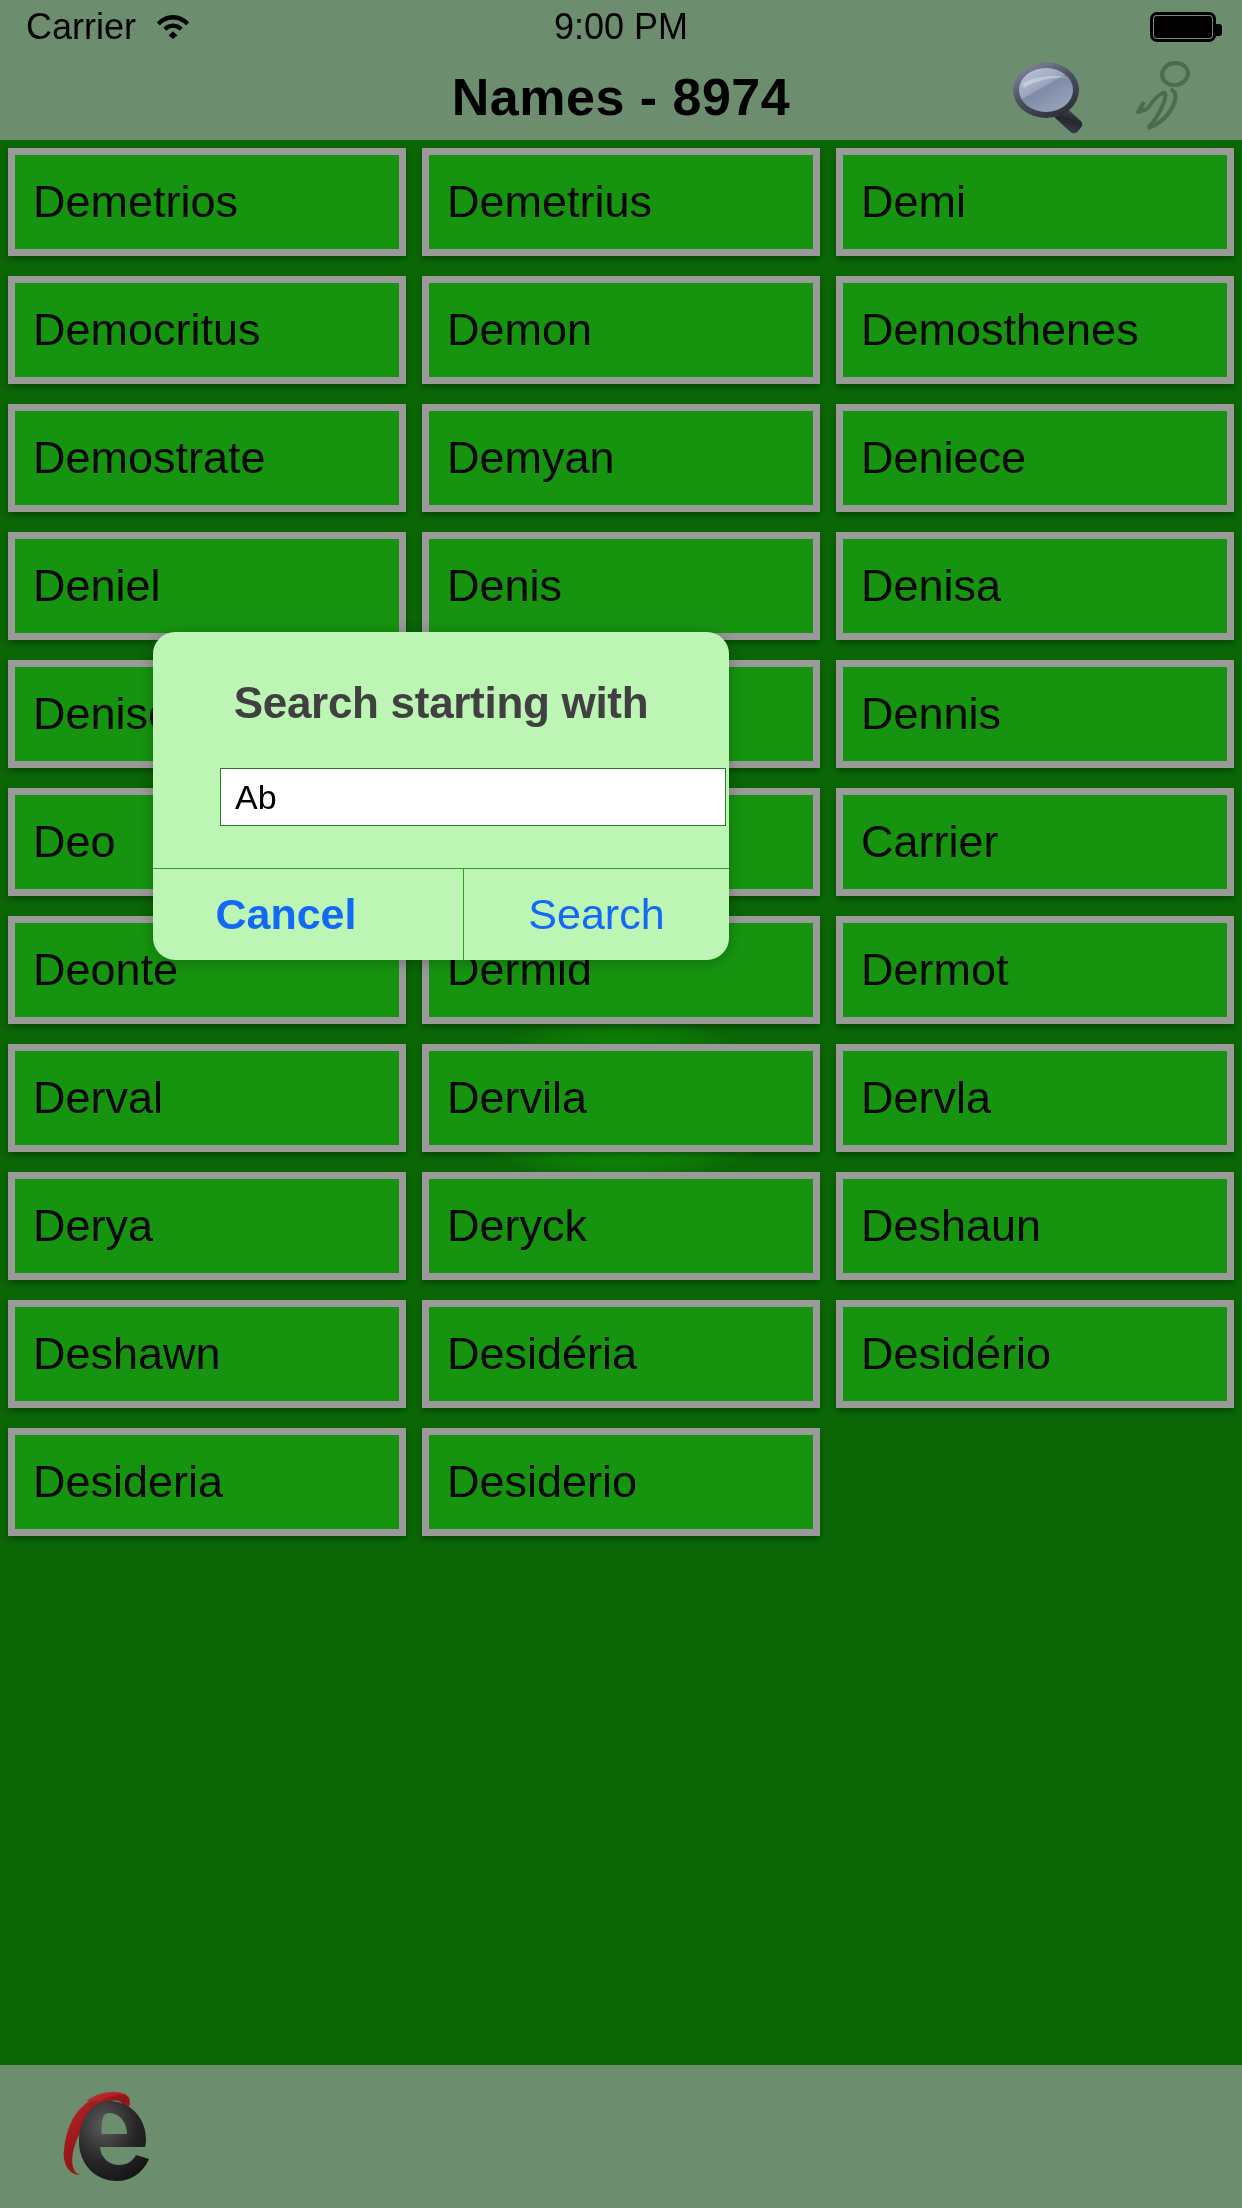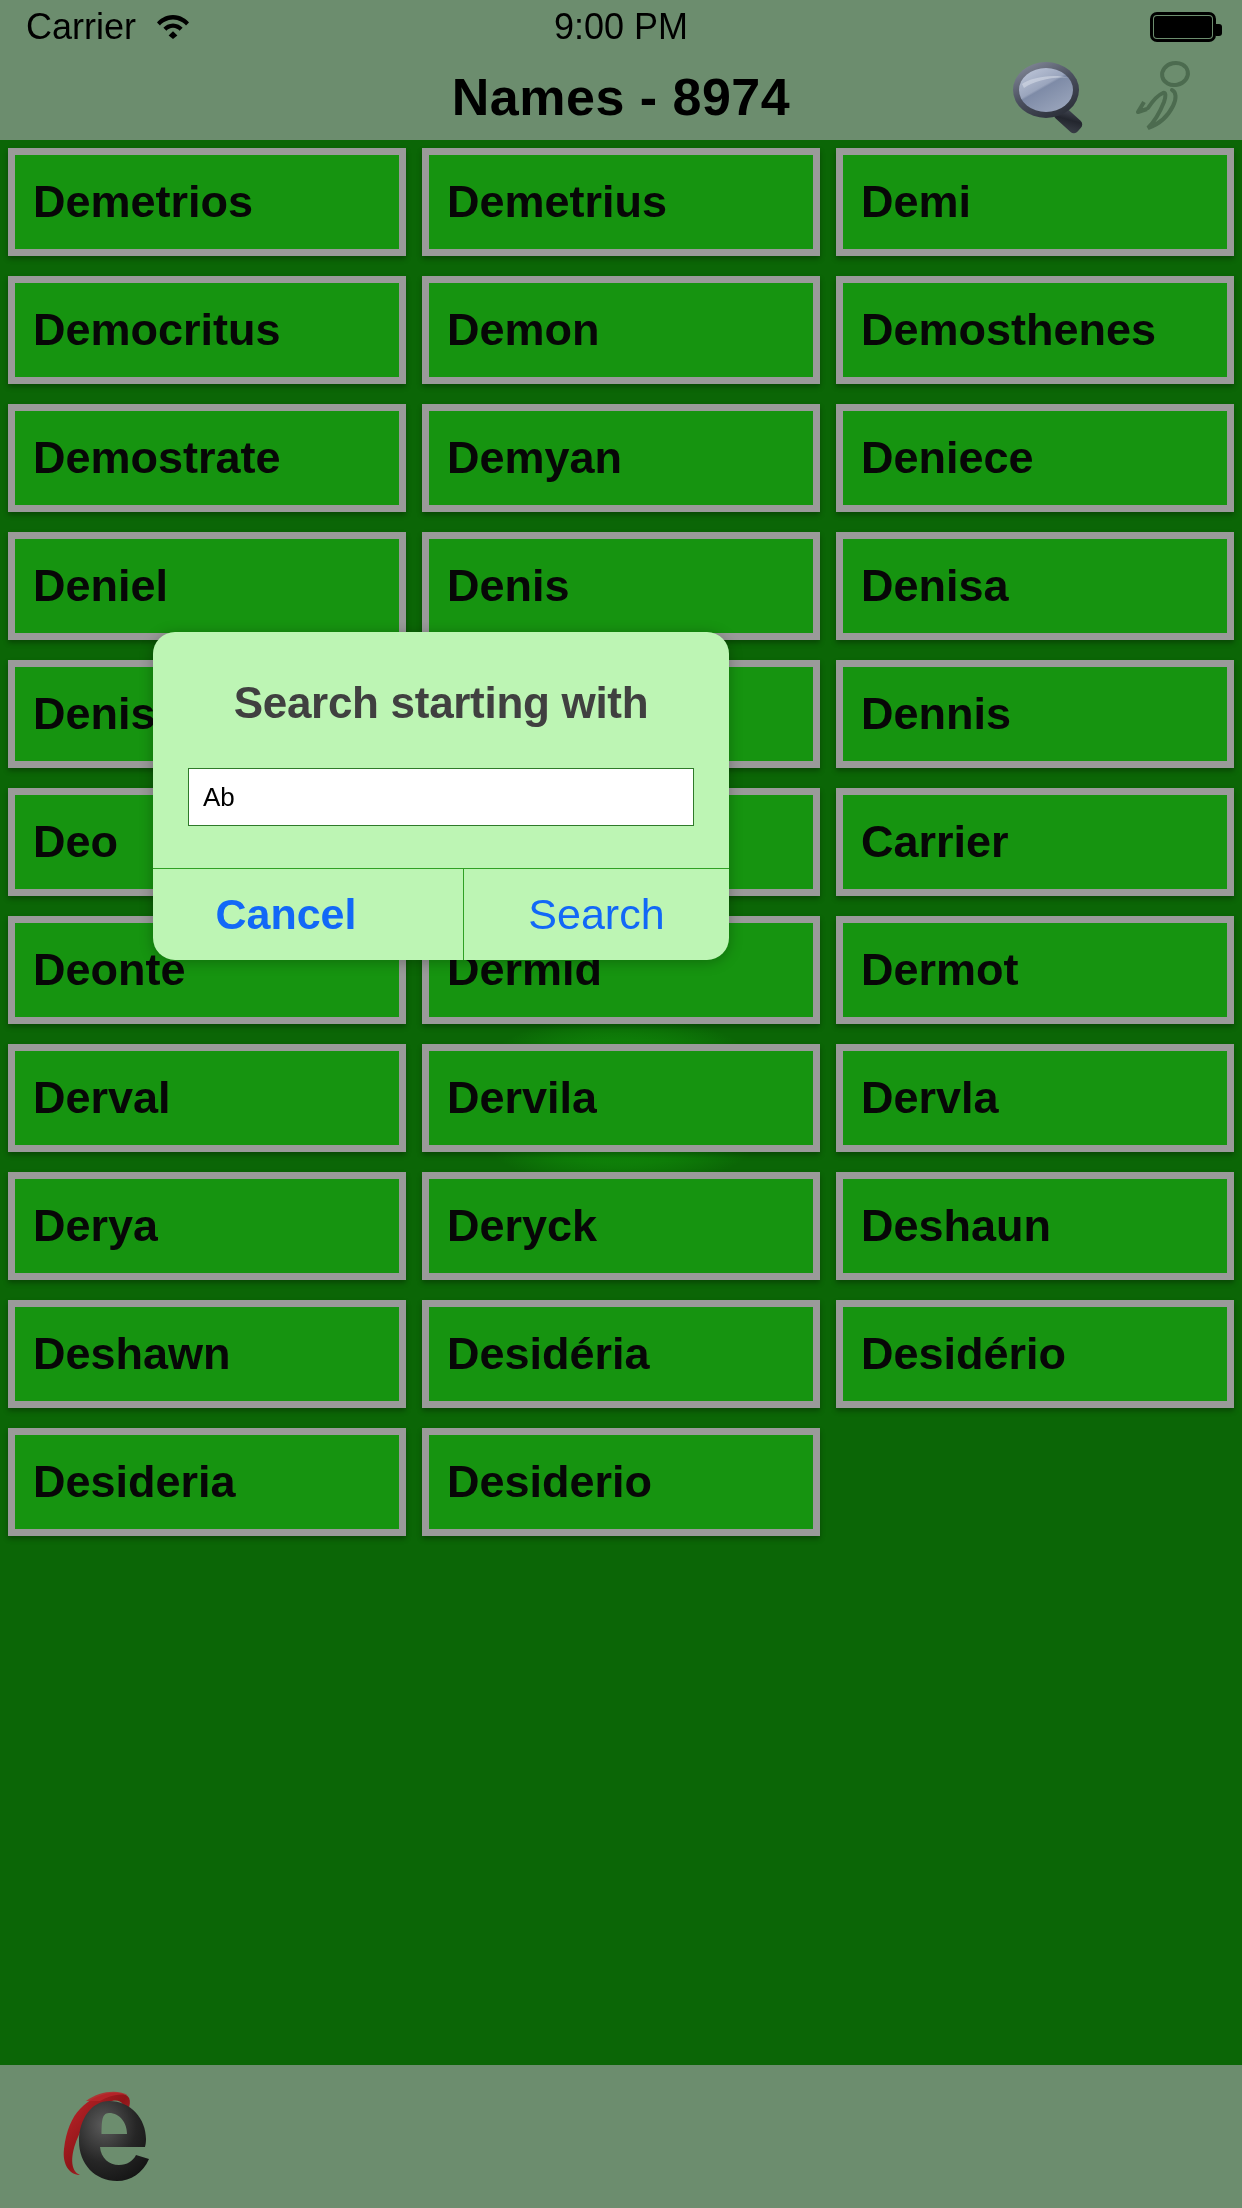--- a/index.html
+++ b/index.html
@@ -117,21 +117,20 @@
     height: 1925px;
     overflow: hidden;
     background:
       radial-gradient(ellipse 160px 90px at 50% 50%, #13a00c 0%, #0e7d08 70%, #0b6606 100%),
       #0d7a07;
   }
   .grid-inner {
     display: flex;
     flex-wrap: wrap;
     align-content: flex-start;
-    font-weight: bold;
   }
   .cell {
     width: 414px;
     height: 128px;
     padding: 8px 8px 12px 8px;
   }
   .cell-box {
     width: 100%;
     height: 100%;
     background: #169410;
@@ -178,26 +177,27 @@
     letter-spacing: -0.3px;
   }
   .alert-input-wrap {
     padding: 40px 35px 42px 35px;
   }
   .alert-input {
     width: 100%;
     height: 58px;
     background: #ffffff;
     border: 1px solid #2f7a2a;
-    font-size: 26px;
+    font-size: 34px;
     font-family: "Liberation Sans", sans-serif;
     color: #000;
     padding: 0 14px;
     outline: none;
     border-radius: 0;
+    margin-left: 32px;
   }
   .alert-buttons {
     display: flex;
     border-top: 1px solid #2fa024;
     height: 92px;
     gap: 44px;
   }
   .alert-btn {
     flex: 1 1 50%;
     display: flex;

